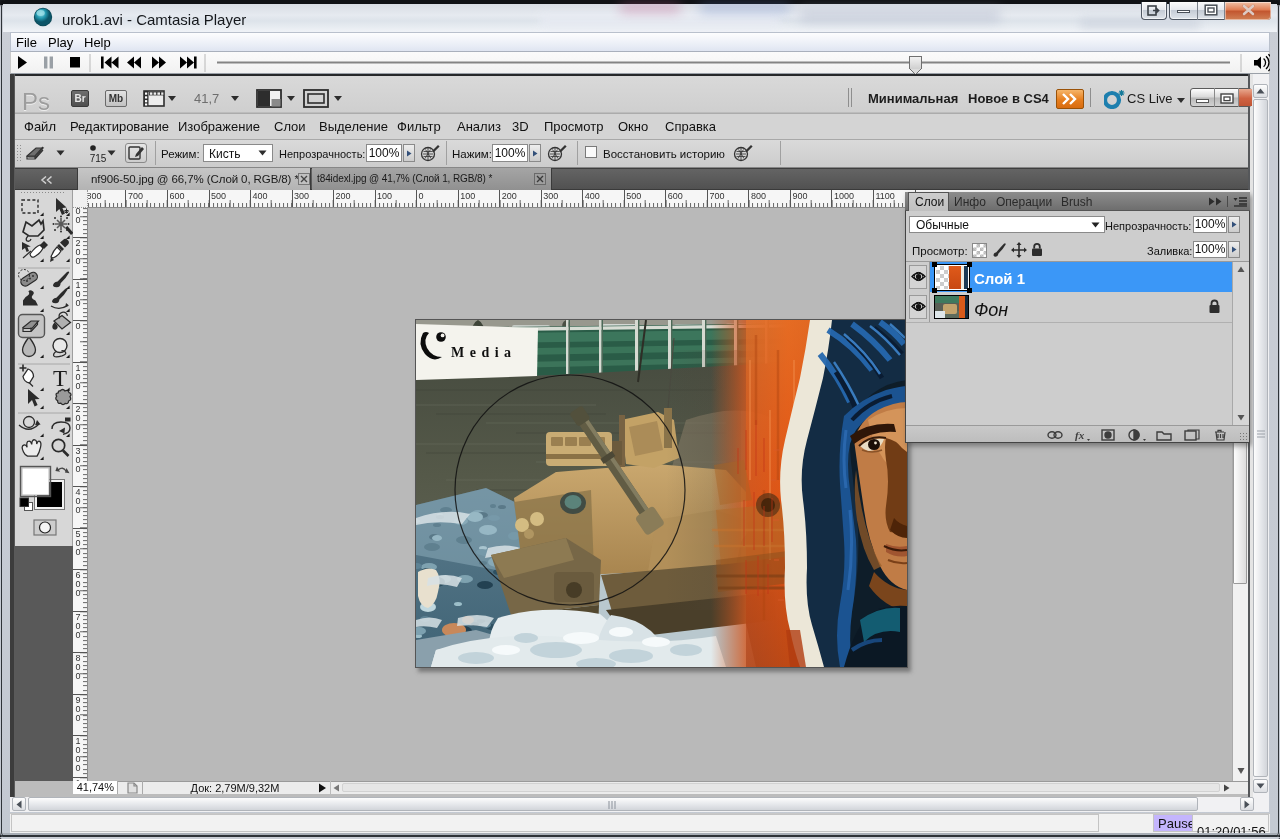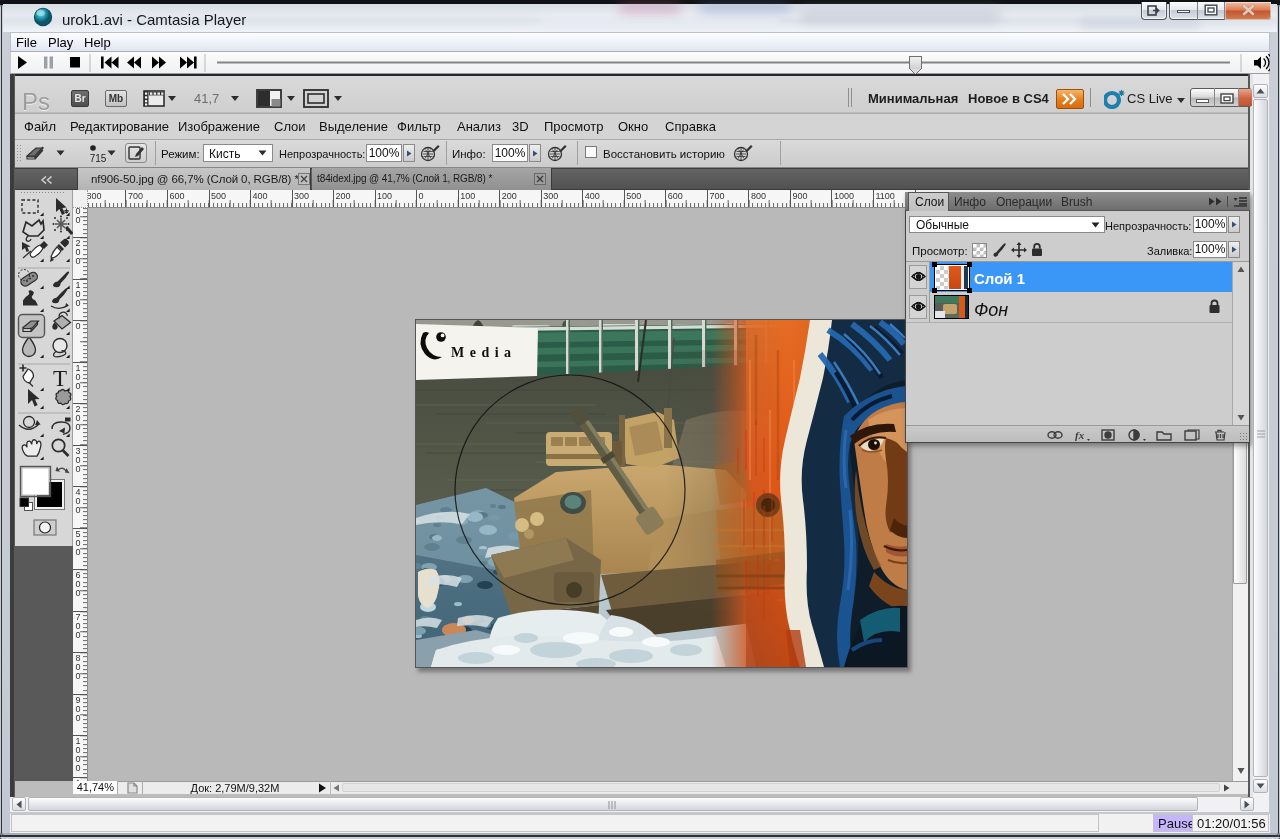--- a/index.html
+++ b/index.html
@@ -210,21 +210,21 @@
 <div class="ab" style="left:393px;top:70px;width:12px;height:18px;background:linear-gradient(#eee,#ccc);border:1px solid #8a8a8a;"></div>
 <svg class="ic" style="left:396px;top:76px;" width="6" height="7" viewBox="0 0 6 7">
       <path d="M1 0.5 v6 l4.5-3 Z" fill="#33507a"></path>
     </svg>
 <svg class="ic" style="left:409px;top:68px;" width="22" height="22" viewBox="0 0 22 22">
  <circle cx="9" cy="12" r="6.5" fill="none" stroke="#333" stroke-width="1.3"></circle>
  <path d="M4.5 9.5 l9-0 M4 12 h10 M4.5 14.5 h9 M6.5 7.5 l5.5 9 M11.5 7.5 l-5.5 9 M9 6 v12" stroke="#333" stroke-width=".8"></path>
  <path d="M13 9 l6-6 1.6 1.6 -6 6 Z" fill="#333"></path>
 </svg>
 <div class="ab" style="left:436px;top:67px;width:1px;height:24px;background:#a0a0a0;"></div>
-<div class="ab" style="left:442px;top:74px;font-size:11.5px;color:#111;">Инфо:</div>
+<div class="ab" style="left:442px;top:74px;font-size:11.5px;color:#111;">Нажим:</div>
 <div class="ab" style="left:482px;top:70px;width:36px;height:18px;background:#fff;border:1px solid #8a8a8a;font-size:12px;color:#111;text-align:center;line-height:16px;">100%</div>
 <div class="ab" style="left:519px;top:70px;width:12px;height:18px;background:linear-gradient(#eee,#ccc);border:1px solid #8a8a8a;"></div>
 <svg class="ic" style="left:522px;top:76px;" width="6" height="7" viewBox="0 0 6 7">
       <path d="M1 0.5 v6 l4.5-3 Z" fill="#33507a"></path>
     </svg>
 <svg class="ic" style="left:536px;top:68px;" width="22" height="22" viewBox="0 0 22 22">
  <circle cx="9" cy="12" r="6.5" fill="none" stroke="#333" stroke-width="1.3"></circle>
  <path d="M4.5 9.5 l9-0 M4 12 h10 M4.5 14.5 h9 M6.5 7.5 l5.5 9 M11.5 7.5 l-5.5 9 M9 6 v12" stroke="#333" stroke-width=".8"></path>
  <path d="M13 9 l6-6 1.6 1.6 -6 6 Z" fill="#333"></path>
 </svg>
@@ -959,16 +959,16 @@
     <path d="M1 0 v8 M4 0 v8 M7 0 v8" stroke="#9aa0a8" stroke-width="1.2"></path>
   </svg>
 <div class="ab" style="left:1240px;top:797px;width:14px;height:14px;background:linear-gradient(#fefefe,#dcdee2);border:1px solid #b0b4ba;border-radius:2px;"></div>
 <svg class="ic" style="left:1244px;top:800px;" width="6" height="9" viewBox="0 0 6 9">
     <path d="M5.5 4.5 L0.5 0.5 V8.5Z" fill="#4a5058"></path>
   </svg>
 
 <div class="ab" style="left:10px;top:813px;width:1260px;height:20px;background:#f1f1f1;border-top:1px solid #c8c8c8;"></div>
 <div class="ab" style="left:11px;top:814px;width:1088px;height:18px;border:1px solid #c4c4c4;background:#f2f2f2;"></div>
 <div class="ab" style="left:1153px;top:814px;width:89px;height:18px;border:1px solid #c4c4c4;background:#c4b5fd;font-size:13px;color:#111;padding:1px 0 0 4px;">Paused</div>
-<div class="ab" style="left:1192px;top:814px;width:77px;height:18px;border:1px solid #c4c4c4;background:#f2f2f2;font-size:13px;color:#111;padding:1px 0 0 4px;">01:20/01:56</div>
+<div class="ab" style="left:1192px;top:814px;width:77px;height:18px;border:1px solid #c4c4c4;background:#f2f2f2;font-size:13px;color:#111;padding:9px 0 0 4px;">01:20/01:56</div>
 
 <div class="ab" style="left:3px;top:833px;width:1274px;height:3px;background:#a8aeb6;"></div>
 <div class="ab" style="left:1px;top:835px;width:1278px;height:2px;background:#2e3338;border-radius:0 0 6px 6px;"></div>
 <div class="ab" style="left:0px;top:837px;width:1280px;height:2px;background:#caced6;border-radius:0 0 7px 7px;"></div>
 </body></html>

